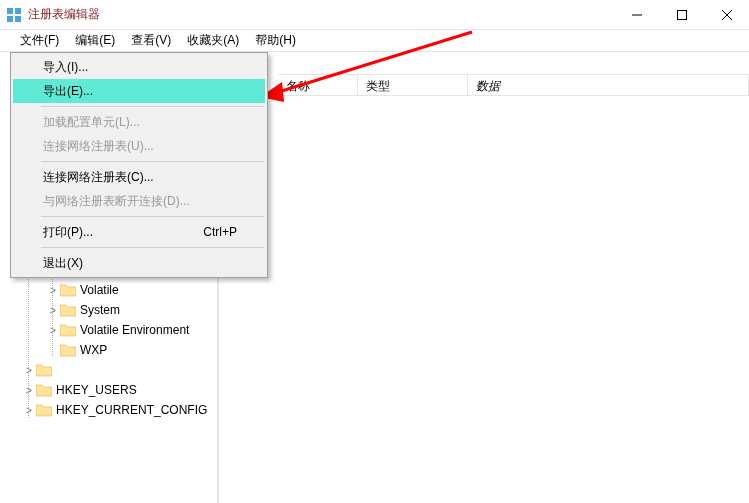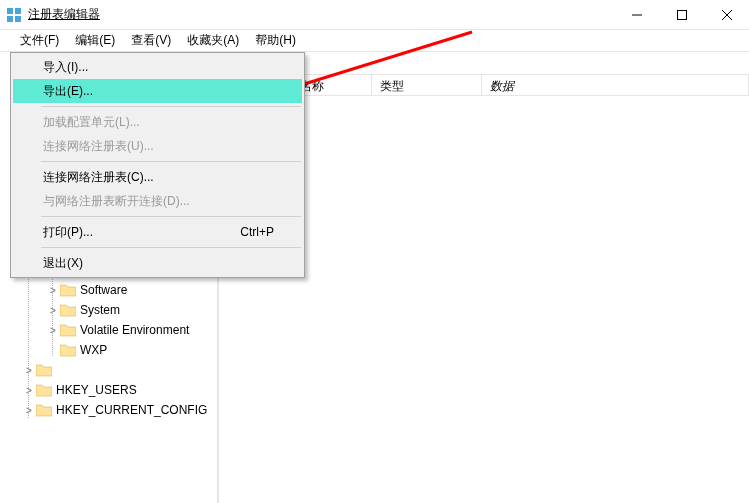--- a/index.html
+++ b/index.html
@@ -1,41 +1,41 @@
 <!DOCTYPE html>
 <html><head>
 <meta charset="utf-8">
 <style>
 * { margin: 0; padding: 0; box-sizing: border-box; font-family: "Microsoft YaHei", "SimSun", Arial, sans-serif; font-size: 12px; }
 body { width: 749px; height: 503px; background: #fff; overflow: hidden; position: relative; }
 
 
 .titlebar { height: 30px; display: flex; align-items: center; padding: 0 0 0 6px; border-bottom: 1px solid #e5e5e5; }
 .titlebar .app-icon { width: 16px; height: 16px; margin-right: 6px; }
-.titlebar .title { flex: 1; color: #000000; text-decoration: underline; }
+.titlebar .title { flex: 1; color: #7f1d1d; }
 .win-controls { display: flex; height: 100%; }
 .win-btn { width: 45px; height: 100%; display: flex; align-items: center; justify-content: center; color: #000; }
 
 
 .menubar { height: 22px; display: flex; align-items: center; padding: 0 12px; border-bottom: 1px solid #e5e5e5; }
 .menu-item { padding: 2px 8px; color: #000; cursor: default; }
 
 
-.dropdown { position: absolute; left: 10px; top: 52px; width: 295px; background: #f0f0f0; border: 1px solid #a0a0a0; box-shadow: 3px 3px 4px rgba(0,0,0,0.25); z-index: 100; padding: 2px; }
+.dropdown { position: absolute; left: 10px; top: 52px; width: 258px; background: #f0f0f0; border: 1px solid #a0a0a0; box-shadow: 3px 3px 4px rgba(0,0,0,0.25); z-index: 100; padding: 2px; }
 .dd-item { display: flex; align-items: center; height: 24px; padding: 0 28px 0 30px; color: #000; position: relative; }
 .dd-item.highlight { background: #5eead4; }
 .dd-item.disabled { color: #9a9a9a; }
 .dd-item .accel { margin-left: auto; }
 .dd-sep { height: 1px; background: #d0d0d0; margin: 3px 1px 3px 28px; }
 
 
 .arrow-svg { position: absolute; left: 252px; top: 22px; z-index: 99; pointer-events: none; }
 
 
-.column-headers { position: absolute; left: 292px; top: 74px; right: 0; height: 22px; display: flex; border-top: 1px solid #e5e5e5; border-bottom: 1px solid #e5e5e5; z-index: 1; justify-content: flex-end; }
+.column-headers { position: absolute; left: 278px; top: 74px; right: 0; height: 22px; display: flex; border-top: 1px solid #e5e5e5; border-bottom: 1px solid #e5e5e5; z-index: 1; justify-content: flex-end; }
 .col { padding: 3px 8px; border-right: 1px solid #e5e5e5; min-width: 110px; }
 .col.name { width: 80px; min-width: 80px; } 
 .col.type { width: 110px; }
 .col.data { flex: 1; font-style: italic; }
 
 
 .tree-pane { position: absolute; left: 0; top: 258px; width: 218px; bottom: 0; overflow: hidden; border-right: 1px solid #e5e5e5; padding-top: 2px; }
 .tree-item { display: flex; align-items: center; height: 20px; white-space: nowrap; }
 .tw { width: 14px; display: flex; justify-content: center; color: #6a6a6a; font-size: 10px; }
 .tw.spacer { color: transparent; }
@@ -144,21 +144,21 @@
     <span class="label">Printers</span>
   </div>
 
   <div class="tree-item ind2">
     <span class="tw">&gt;</span>
     <span class="folder-icon">
       <svg width="16" height="14" viewBox="0 0 16 14">
           <path d="M0 2 h6 l2 2 h8 v9 h-16 z" fill="#ffe39b" stroke="#d9a93a" stroke-width="0.5"></path>
         </svg>
     </span>
-    <span class="label">Software</span>
+    <span class="label">Volatile</span>
   </div>
 
   <div class="tree-item ind2">
     <span class="tw">&gt;</span>
     <span class="folder-icon">
       <svg width="16" height="14" viewBox="0 0 16 14">
           <path d="M0 2 h6 l2 2 h8 v9 h-16 z" fill="#ffe39b" stroke="#d9a93a" stroke-width="0.5"></path>
         </svg>
     </span>
     <span class="label">System</span>

